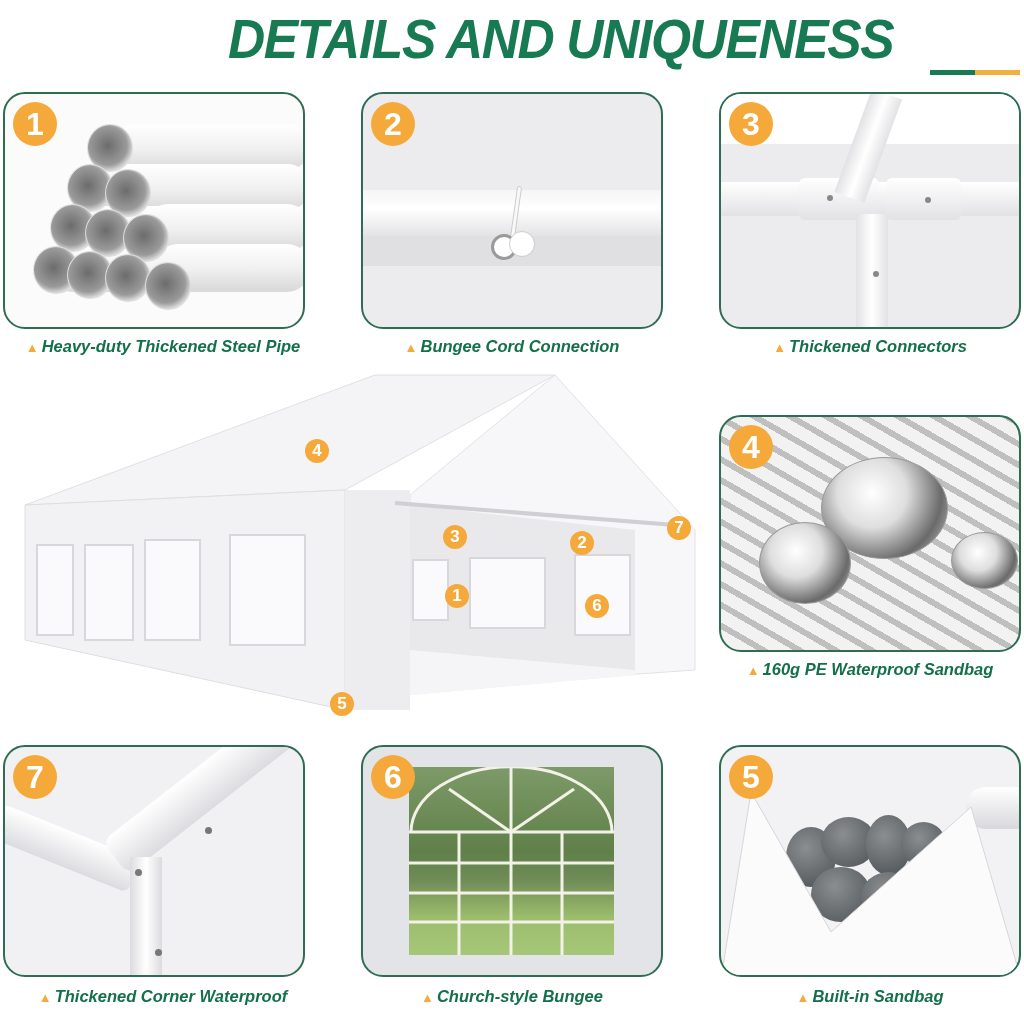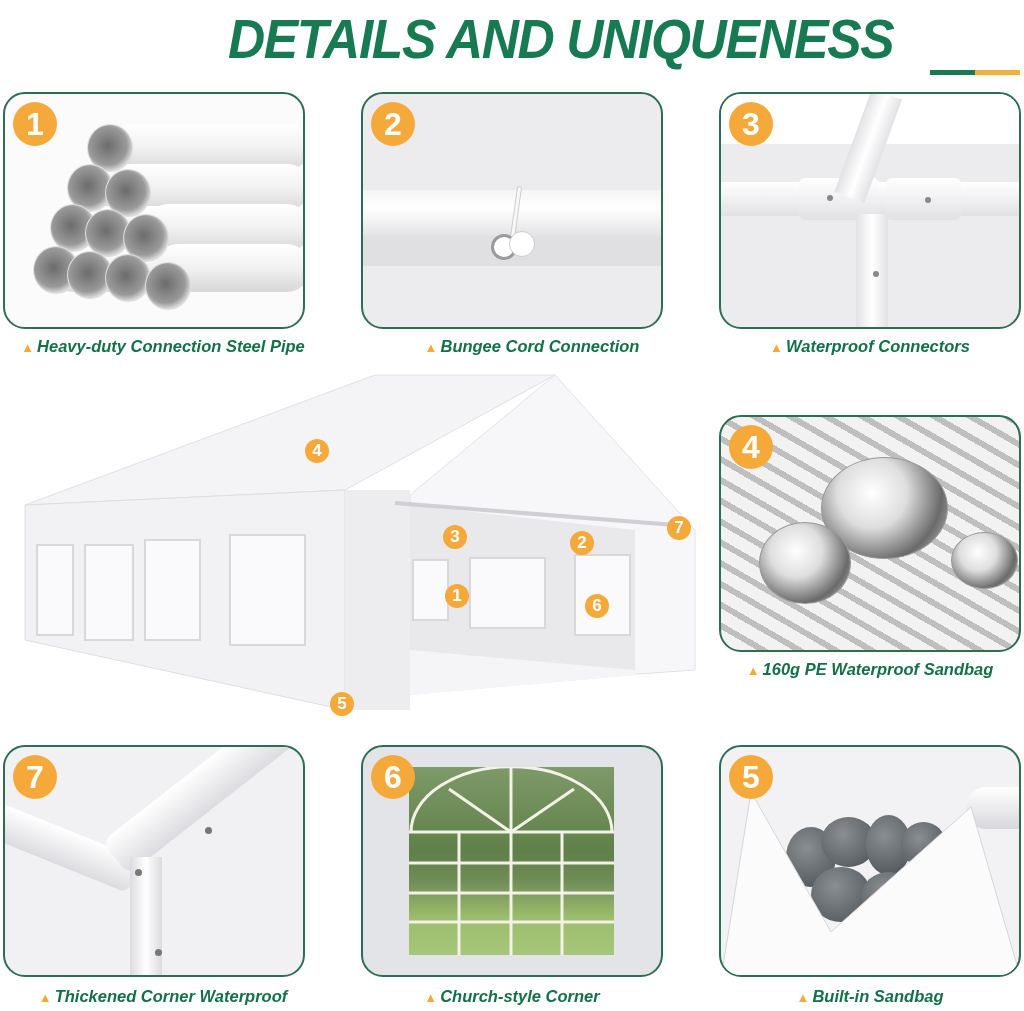--- a/index.html
+++ b/index.html
@@ -73,53 +73,53 @@
     <div class="pipe-end" style="left:45px;top:110px;"></div>
     <div class="pipe-end" style="left:80px;top:115px;"></div>
     <div class="pipe-end" style="left:118px;top:120px;"></div>
     <div class="pipe-end" style="left:28px;top:152px;"></div>
     <div class="pipe-end" style="left:62px;top:157px;"></div>
     <div class="pipe-end" style="left:100px;top:160px;"></div>
     <div class="pipe-end" style="left:140px;top:168px;"></div>
   </div>
 </div>
 <div class="caption" style="left:3px;top:337px;width:320px;">
-  <span class="tri">▲</span><span>Heavy-duty Connection Steel Pipe</span>
+  <span class="tri">▲</span><span>Heavy-duty Thickened Steel Pipe</span>
 </div>
 
 <div class="card c2">
   <div class="badge">2</div>
   <div>
     <div class="bar"></div>
     <div class="band"></div>
     <div style="position:absolute;left:150px;top:92px;width:3px;height:58px;background:#f8f8f8;border:1px solid #ccc;border-radius:2px;transform:rotate(8deg);"></div>
     <div style="position:absolute;left:128px;top:140px;width:20px;height:20px;border-radius:50%;border:3px solid #9a9a9a;background:#fff;"></div>
     <div style="position:absolute;left:146px;top:137px;width:24px;height:24px;border-radius:50%;background:#fff;border:1px solid #ccc;"></div>
   </div>
 </div>
-<div class="caption" style="left:381px;top:337px;width:302px;">
+<div class="caption" style="left:361px;top:337px;width:302px;">
   <span class="tri">▲</span><span>Bungee Cord Connection</span>
 </div>
 
 <div class="card c3">
   <div class="badge">3</div>
   <div>
     <div style="position:absolute;left:0;right:0;top:0;height:50px;background:#fff;"></div>
     <div class="pipeH" style="left:0;top:88px;width:302px;height:34px;"></div>
     <div class="pipeH" style="left:78px;top:84px;width:80px;height:42px;border-radius:6px;"></div>
     <div class="pipeH" style="left:165px;top:84px;width:75px;height:42px;border-radius:6px;"></div>
     <div class="pipeV" style="left:135px;top:120px;width:32px;height:117px;"></div>
     <div style="position:absolute;left:150px;top:0;width:32px;height:110px;background:linear-gradient(90deg,#e2e2e5,#fff,#e2e2e5);transform:rotate(20deg);transform-origin:top;"></div>
     <div style="position:absolute;left:106px;top:101px;width:6px;height:6px;border-radius:50%;background:#888;"></div>
     <div style="position:absolute;left:204px;top:103px;width:6px;height:6px;border-radius:50%;background:#888;"></div>
     <div style="position:absolute;left:152px;top:177px;width:6px;height:6px;border-radius:50%;background:#888;"></div>
   </div>
 </div>
 <div class="caption" style="left:719px;top:337px;width:302px;">
-  <span class="tri">▲</span><span>Waterproof Connectors</span>
+  <span class="tri">▲</span><span>Thickened Connectors</span>
 </div>
 
 <div class="tent">
   <svg width="690" height="360" viewBox="0 0 690 360">
     <polygon points="10,135 360,5 540,5 330,120" fill="#f4f4f6" stroke="#e0e0e4"></polygon>
     <polygon points="540,5 680,160 680,300 395,320 395,125" fill="#f7f7f9" stroke="#e2e2e6"></polygon>
     <polygon points="10,135 330,120 330,340 10,270" fill="#f2f2f4" stroke="#dedee2"></polygon>
     <rect x="330" y="120" width="65" height="220" fill="#ededf0"></rect>
     <polygon points="395,135 620,160 620,305 395,325" fill="#e9e9ec"></polygon>
     <polygon points="395,280 620,300 620,305 395,325" fill="#f5f5f7"></polygon>
@@ -181,21 +181,21 @@
       <line x1="0" y1="65" x2="205" y2="65" stroke="#f4f2e8" stroke-width="3"></line>
       <line x1="0" y1="96" x2="205" y2="96" stroke="#f4f2e8" stroke-width="3"></line>
       <line x1="0" y1="126" x2="205" y2="126" stroke="#f4f2e8" stroke-width="3"></line>
       <line x1="0" y1="155" x2="205" y2="155" stroke="#f4f2e8" stroke-width="3"></line>
       <line x1="50" y1="65" x2="50" y2="188" stroke="#f4f2e8" stroke-width="3"></line>
       <line x1="153" y1="65" x2="153" y2="188" stroke="#f4f2e8" stroke-width="3"></line>
     </svg>
   </div>
 </div>
 <div class="caption" style="left:361px;top:987px;width:302px;">
-  <span class="tri">▲</span><span>Church-style Corner</span>
+  <span class="tri">▲</span><span>Church-style Bungee</span>
 </div>
 
 <div class="card c5">
   <div class="badge">5</div>
   <div>
     <div style="position:absolute;left:245px;top:40px;width:70px;height:42px;background:linear-gradient(180deg,#fff,#d8d8dc);border-radius:20px;"></div>
     <div class="stone" style="left:65px;top:80px;width:50px;height:60px;"></div>
     <div class="stone" style="left:100px;top:70px;width:55px;height:50px;"></div>
     <div class="stone" style="left:145px;top:68px;width:45px;height:60px;"></div>
     <div class="stone" style="left:180px;top:75px;width:45px;height:45px;"></div>

